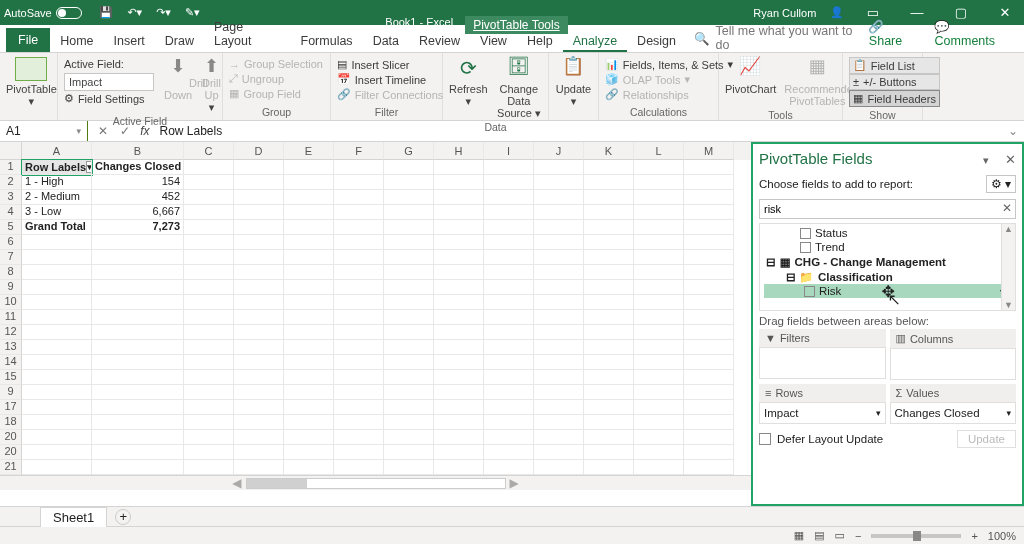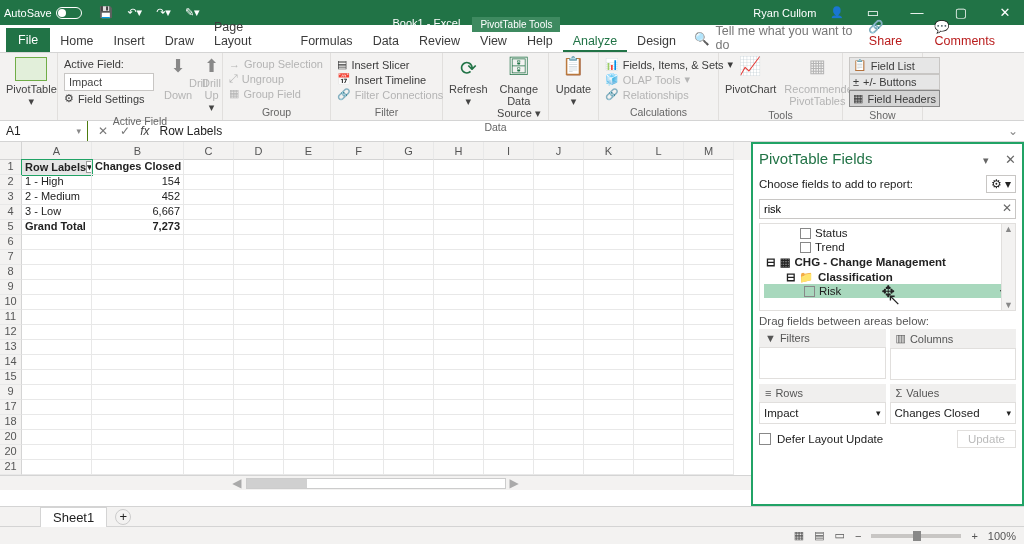--- a/index.html
+++ b/index.html
@@ -4,30 +4,30 @@
 <style>
   * { box-sizing: border-box; font-family: "Segoe UI", -apple-system, sans-serif; }
   html, body { margin:0; padding:0; width:1024px; height:544px; overflow:hidden; background:#fff; font-size:12px; color:#222;}
   .titlebar { height:25px; background:#217346; color:#fff; display:flex; align-items:center; padding:0 4px; font-size:11px;}
   .titlebar .auto { display:flex; align-items:center; gap:4px; margin-right:12px;}
   .titlebar .toggle { width:26px; height:12px; border:1px solid #fff; border-radius:6px; position:relative; }
   .titlebar .toggle .knob { width:8px; height:8px; background:#fff; border-radius:50%; position:absolute; top:1px; left:1px;}
   .titlebar .qat { display:flex; gap:14px; margin-left:6px; }
   .titlebar .center { flex:1; text-align:center; display:flex; justify-content:center; gap:12px;margin-top:24px;}
   .titlebar .doc { }
-  .titlebar .contextual { background:#3e8a60; padding:2px 8px; font-size:10px;}
+  .titlebar .contextual { background:#3e8a60; padding:2px 8px; font-size:12px;text-decoration:underline;}
   .titlebar .right { display:flex; align-items:center; gap:14px; margin-left:auto;}
   .titlebar .winbtn { width:30px; text-align:center; font-size:13px;}
   .ribbon-tabs { height:28px; display:flex; align-items:flex-end; border-bottom:1px solid #d4d4d4; padding:0 6px; font-size:12.5px; background:#fff;}
   .ribbon-tabs .tab { padding:5px 10px 4px; color:#3b3b3b; cursor:default;}
   .ribbon-tabs .tab.file { background:#217346; color:#fff; padding:5px 12px;}
   .ribbon-tabs .tab.active { color:#217346; border-bottom:2px solid #217346; padding-bottom:2px;}
   .ribbon-tabs .tell { margin-left:8px; color:#777; display:flex; align-items:center; gap:6px;}
   .ribbon-tabs .spacer { flex:1;}
-  .ribbon-tabs .share, .ribbon-tabs .comments { color:#b91c1c; padding:4px 8px;}
+  .ribbon-tabs .share, .ribbon-tabs .comments { color:#15803d; padding:4px 8px;}
   .ribbon { height:68px; background:#f3f2f1; display:flex; border-bottom:1px solid #d4d4d4; }
   .ribbon .group { border-right:1px solid #e1dfdd; display:flex; flex-direction:column; justify-content:space-between; padding:4px 6px 0; font-size:11px; color:#444;}
   .ribbon .group .label { text-align:center; color:#666; font-size:10.5px; padding:2px 0;}
   .ribbon .group .body { display:flex; gap:8px; align-items:flex-start; flex:1;}
   .bigbtn { text-align:center; width:52px; font-size:11px; line-height:1.1; }
   .bigbtn .icon { width:32px; height:24px; margin:0 auto 2px; }
   .small-item { font-size:11px; color:#3b3b3b; padding:1px 0; white-space:nowrap; display:flex; align-items:center; gap:4px;}
   .small-item.disabled { color:#b4b4b4;}
   .fieldbox { display:inline-block; border:1px solid #c8c6c4; background:#fff; width:90px; height:18px; font-size:11px; padding:0 4px; line-height:17px; margin-top:2px;}
   .formula-row { height:21px; display:flex; align-items:center; border-bottom:1px solid #d4d4d4; font-size:12px;}

